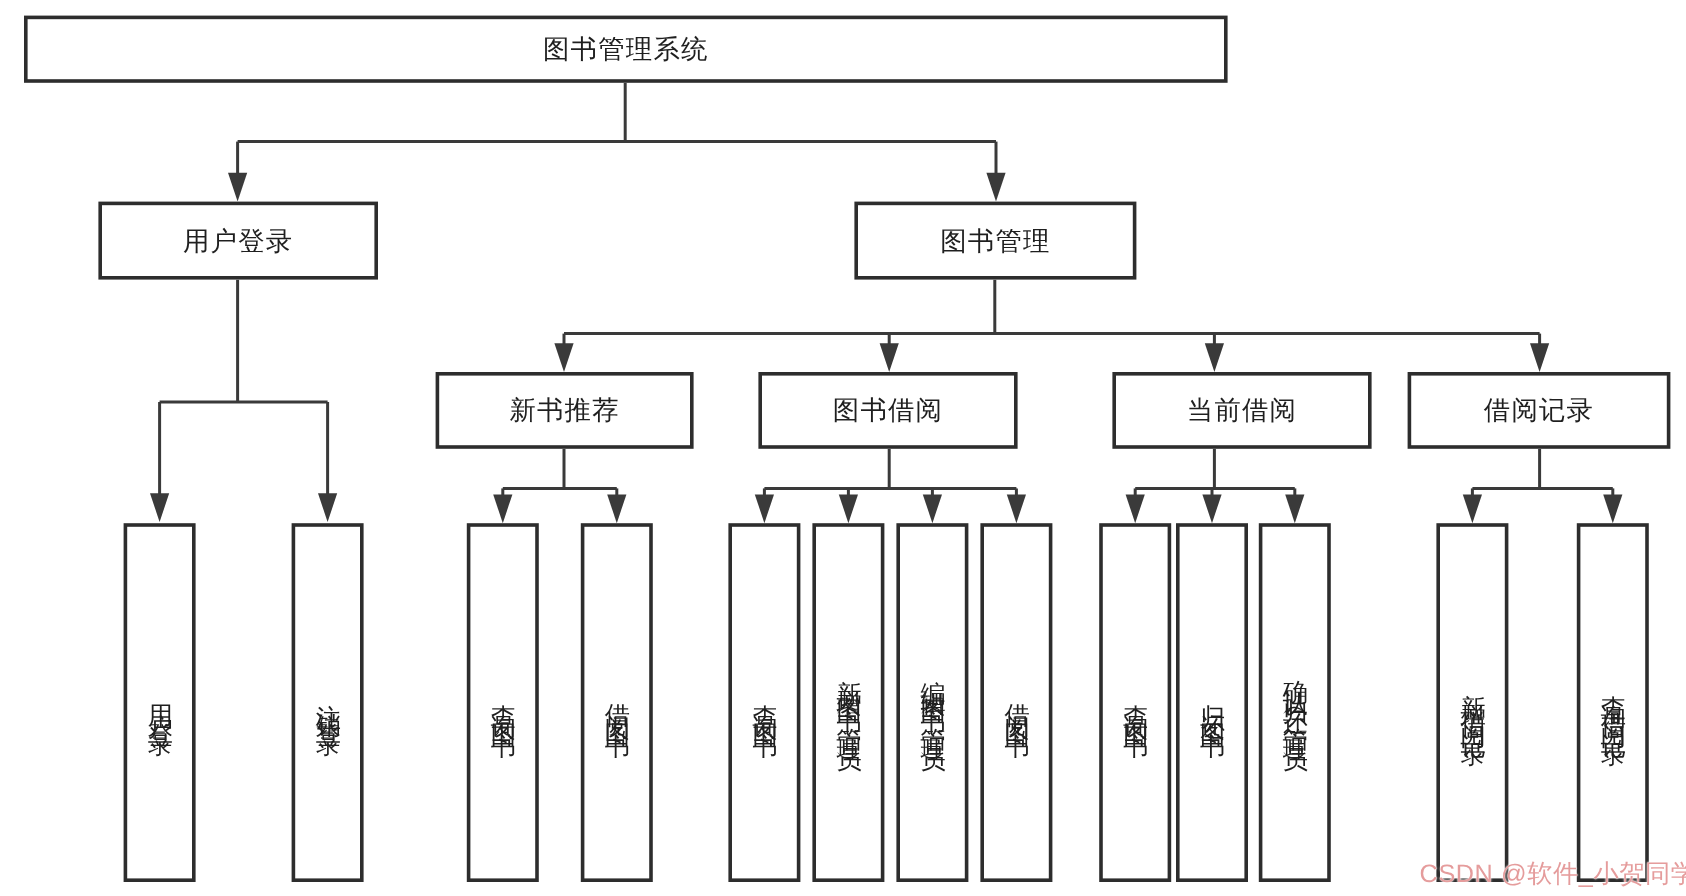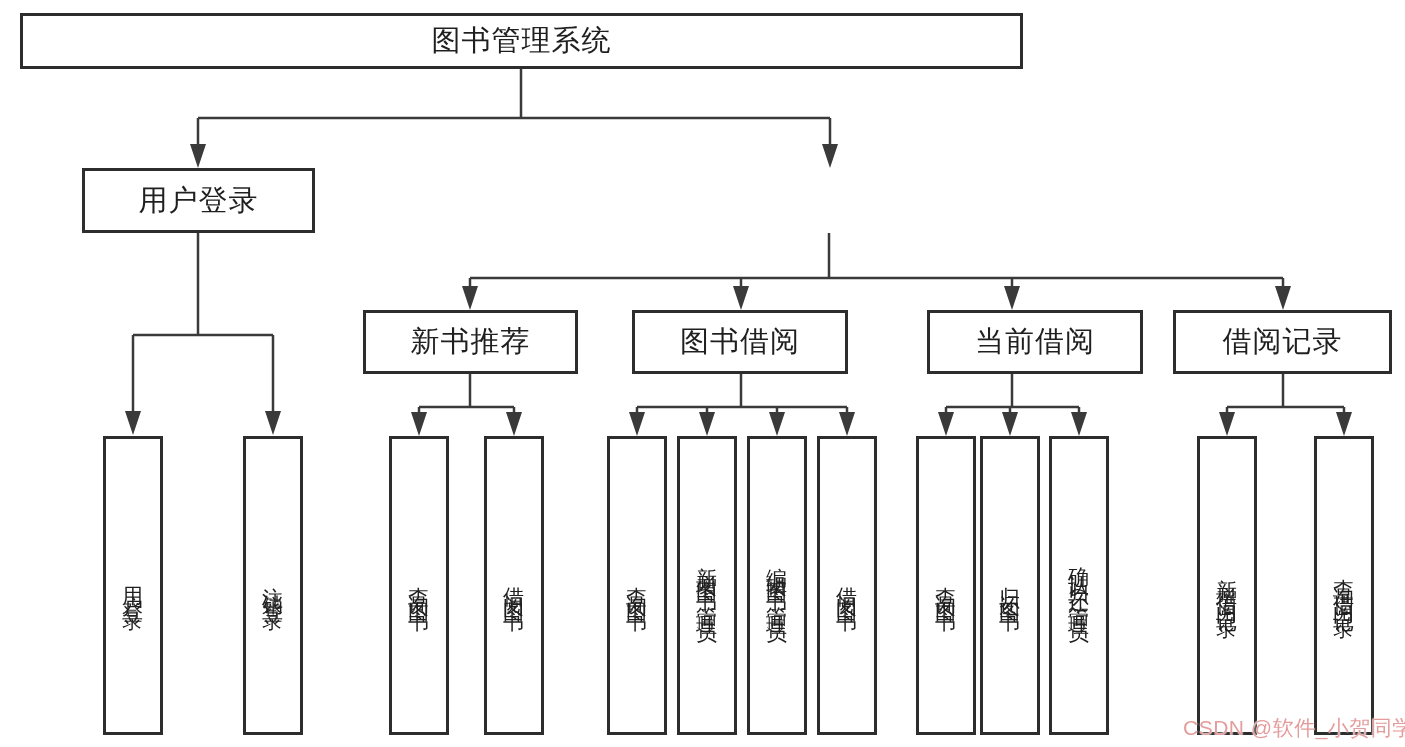--- a/index.html
+++ b/index.html
@@ -4,21 +4,21 @@
 <style>
   html,body{margin:0;padding:0;background:#ffffff;}
   #stage{
     position:relative;width:1405px;height:747px;background:#ffffff;overflow:hidden;
     font-family:"Liberation Sans","DejaVu Sans",sans-serif;color:#1f1f1f;
   }
   svg.wires{position:absolute;left:0;top:0;z-index:1;}
   .node{
     position:absolute;box-sizing:border-box;background:#ffffff;border:3px solid #2d2d2d;
     display:flex;align-items:center;justify-content:center;z-index:2;
-    font-size:29px;letter-spacing:1px;white-space:nowrap;
+    font-size:22px;letter-spacing:1px;white-space:nowrap;
   }
   .leaf{
     position:absolute;box-sizing:border-box;background:#ffffff;border:3px solid #2d2d2d;
     display:flex;align-items:center;justify-content:center;z-index:2;
     width:60px;top:436px;height:299px;
   }
   .vtext{
     writing-mode:vertical-rl;text-orientation:mixed;
     font-size:21px;line-height:1.1;letter-spacing:8px;
   }
@@ -102,20 +102,23 @@
     </g>
   </svg>
 
   <div class="node" style="left:20px;top:13px;width:1003px;height:56px;">
     <span>图书管理系统</span>
   </div>
 
   <div class="node" style="left:82px;top:168px;width:233px;height:65px;">
     <span>用户登录</span>
   </div>
+  <div class="node" style="left:712px;top:168px;width:235px;height:65px;">
+    <span>图书管理</span>
+  </div>
 
   <div class="node" style="left:632px;top:310px;width:216px;height:64px;">
     <span>图书借阅</span>
   </div>
   <div class="node" style="left:363px;top:310px;width:215px;height:64px;">
     <span>新书推荐</span>
   </div>
   <div class="node" style="left:904px;top:310px;width:216px;height:64px;margin-left:23px;">
     <span>当前借阅</span>
   </div>

